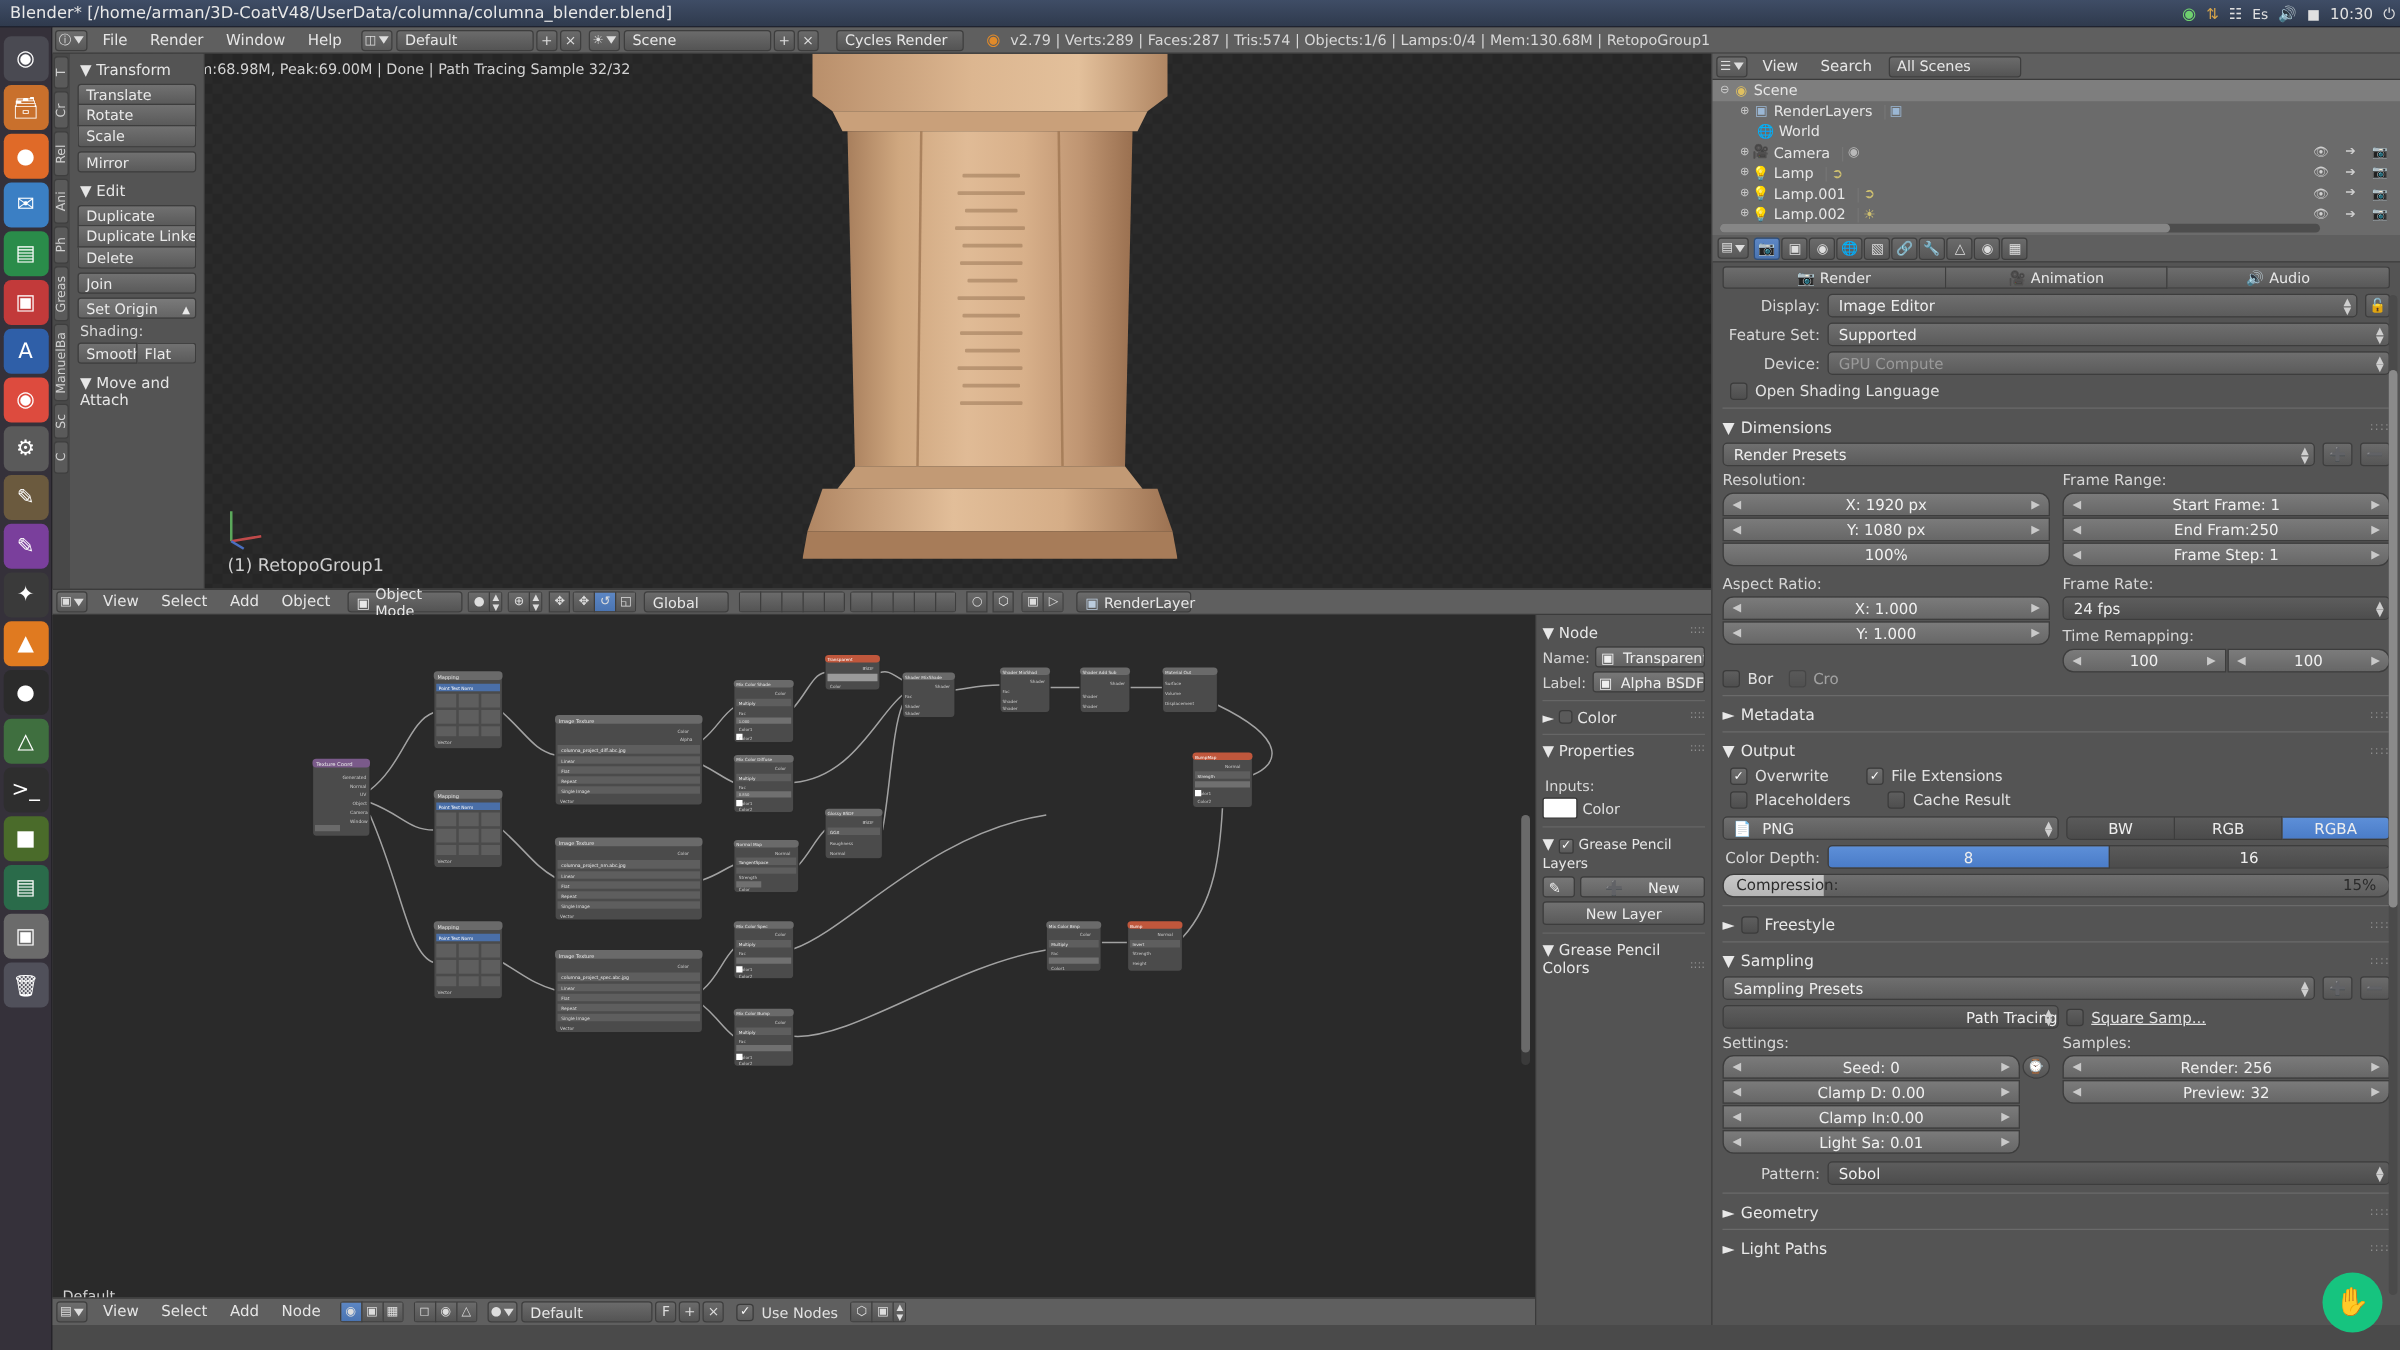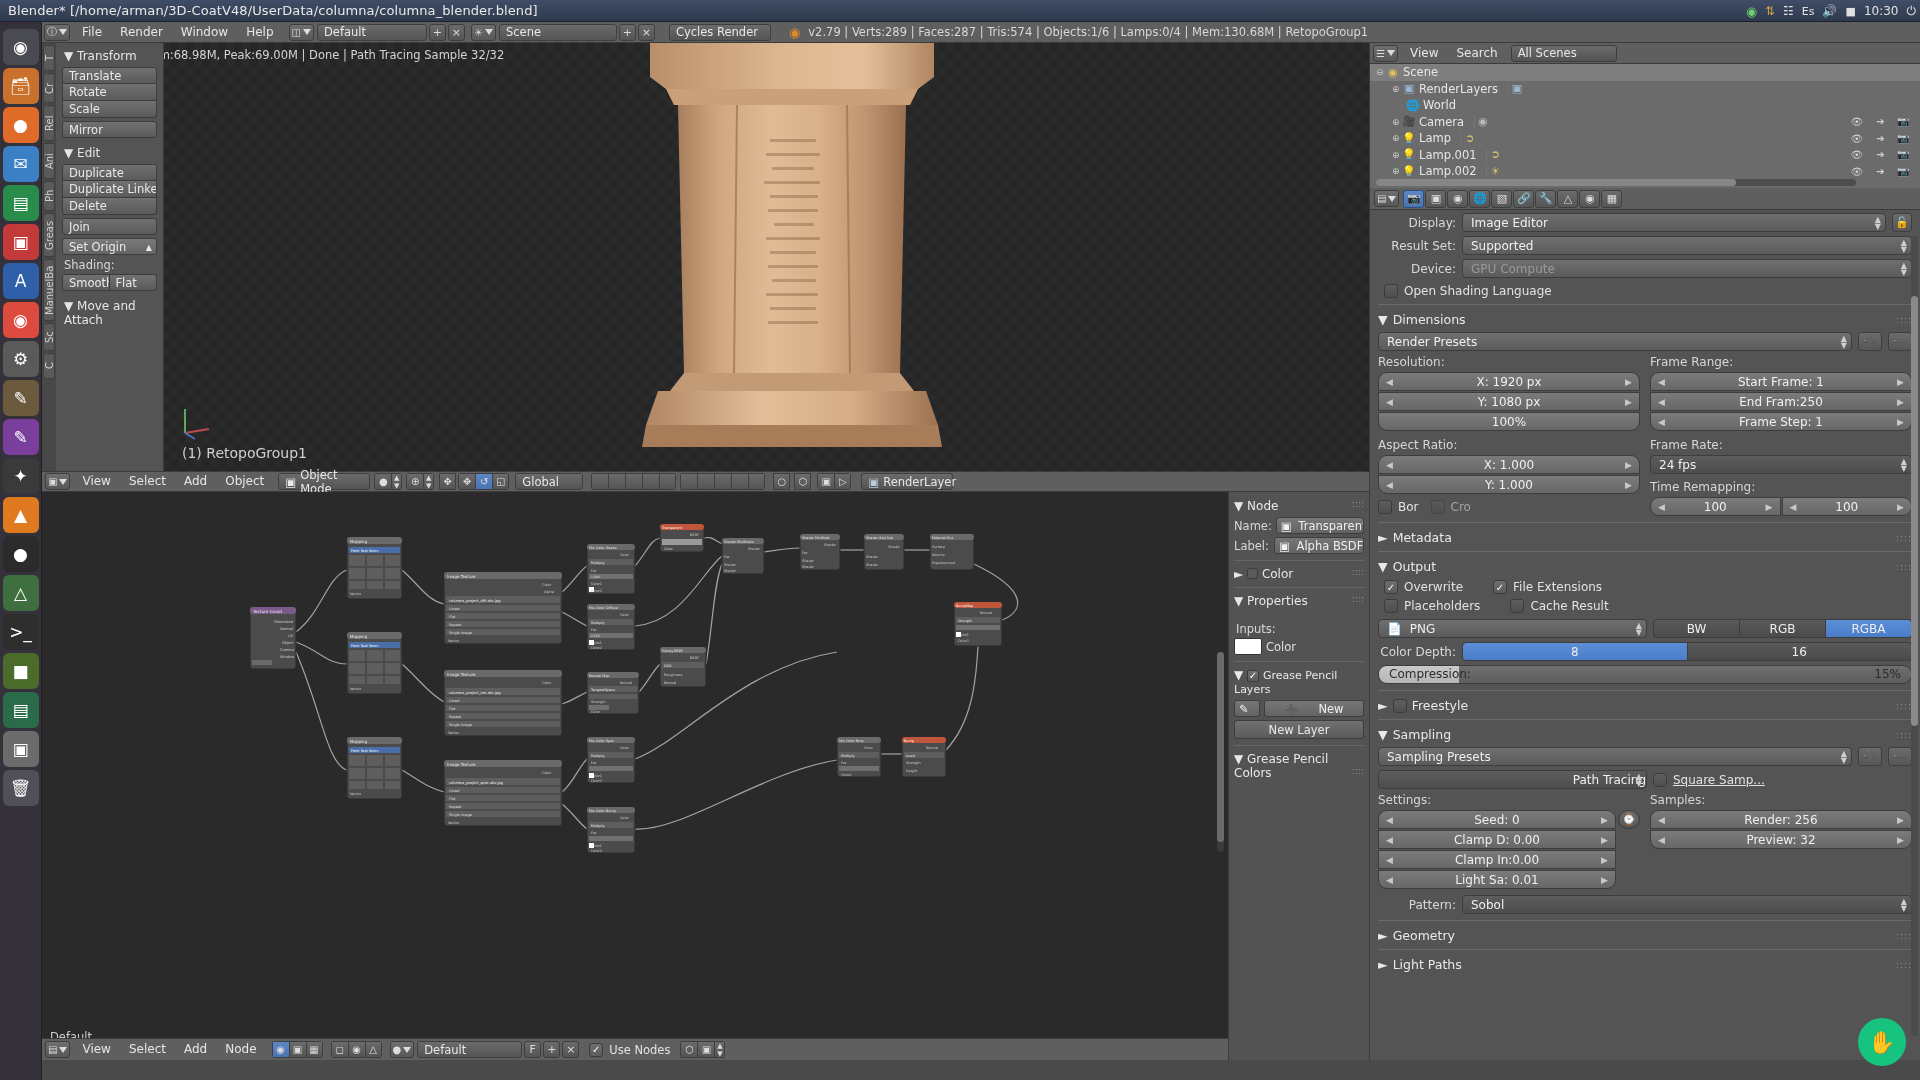--- a/index.html
+++ b/index.html
@@ -983,31 +983,45 @@
         <span class="pic">🌐</span>
         <span class="pic">▧</span>
         <span class="pic">🔗</span>
         <span class="pic">🔧</span>
         <span class="pic">△</span>
         <span class="pic">◉</span>
         <span class="pic">▦</span>
       </div>
       <div class="props-body">
 
+        <div class="tabrow">
+          <div class="ptab">
+            <span>📷</span>
+            <span>Render</span>
+          </div>
+          <div class="ptab">
+            <span>🎥</span>
+            <span>Animation</span>
+          </div>
+          <div class="ptab">
+            <span>🔊</span>
+            <span>Audio</span>
+          </div>
+        </div>
 
         <div class="prow">
           <span class="pl">Display:</span>
           <span class="pfield">
             <span>Image Editor</span>
             <span class="ar">▲<br>▼</span>
           </span>
           <span class="pic" style="width:20px;height:19px;">🔓</span>
         </div>
         <div class="prow">
-          <span class="pl">Result Set:</span>
+          <span class="pl">Feature Set:</span>
           <span class="pfield">
             <span>Supported</span>
             <span class="ar">▲<br>▼</span>
           </span>
         </div>
         <div class="prow">
           <span class="pl">Device:</span>
           <span class="pfield dis">
             <span>GPU Compute</span>
             <span class="ar">▲<br>▼</span>
@@ -1075,21 +1089,21 @@
             <div class="numf" style="border-radius:9px 9px 0 0;margin-bottom:1px;">
               <span class="lt">◀</span>
               <span class="n">X:       1.000</span>
               <span class="gt">▶</span>
             </div>
             <div class="numf" style="border-radius:0 0 9px 9px;">
               <span class="lt">◀</span>
               <span class="n">Y:       1.000</span>
               <span class="gt">▶</span>
             </div>
-            <div style="display:flex;gap:12px;margin-top:6px;">
+            <div style="display:flex;gap:12px;margin-top:20px;">
               <span class="chk">
                 <span class="bx"></span>
                 <span>Bor</span>
               </span>
               <span class="chk" style="opacity:.55;align-items:center;">
                 <span class="bx"></span>
                 <span>Cro</span>
               </span>
             </div>
           </div>

